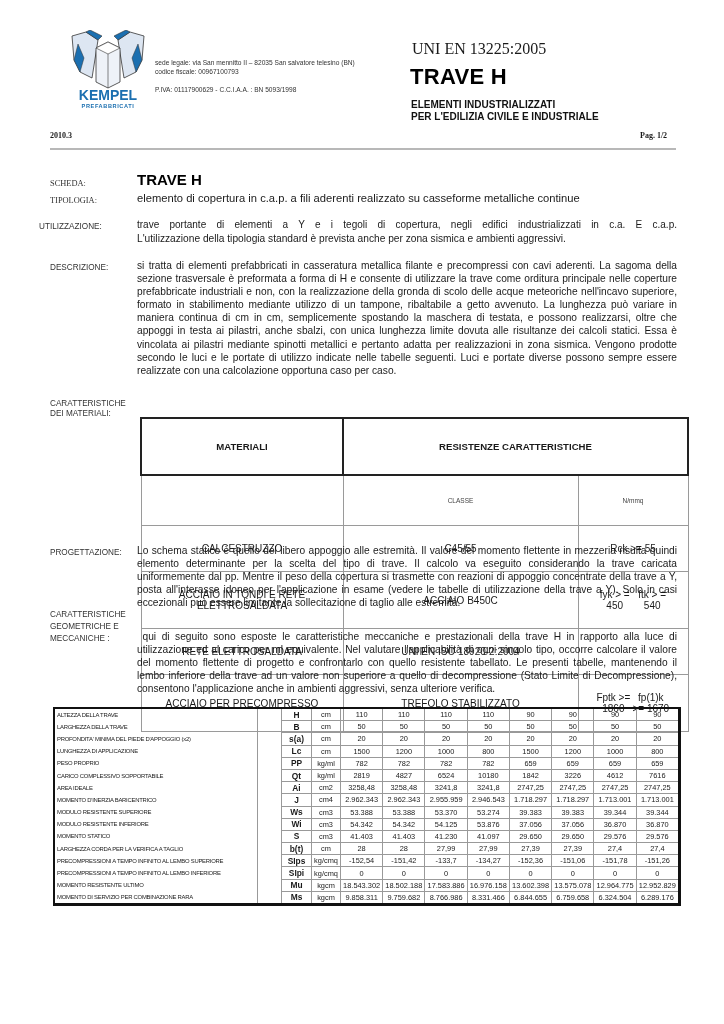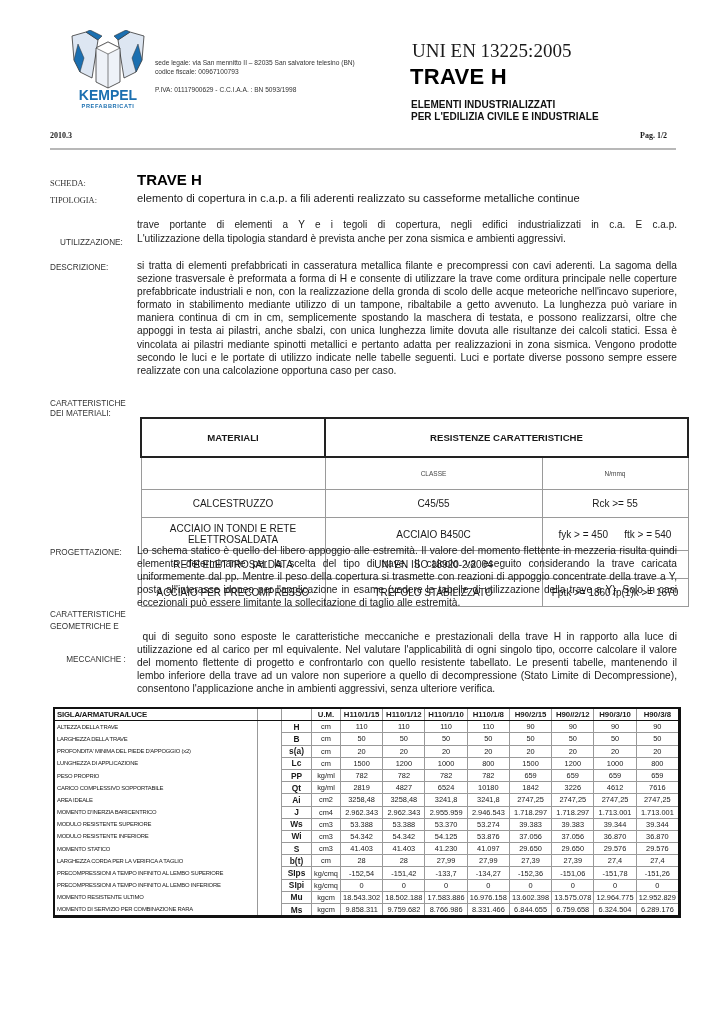--- a/index.html
+++ b/index.html
@@ -3,49 +3,49 @@
 <meta charset="utf-8">
 <style>
   html, body { margin:0; padding:0; background:#ffffff; }
   body { width:724px; height:1024px; position:relative; overflow:hidden; color:#1a1a1a; font-family:"Liberation Sans", sans-serif; }
   .abs { position:absolute; }
   .serif { font-family:"Liberation Serif", serif; }
 
   
   #logo { left:58px; top:30px; width:100px; height:80px; }
   .company-line { font-size:6.6px; color:#333; line-height:8.5px; }
-  #standard { left:412px; top:40px; font-size:19px; }
+  #standard { left:412px; top:40px; font-size:16px; }
   #title-big { left:410px; top:64px; font-size:22px; font-weight:bold; letter-spacing:0.3px; font-family:"Liberation Sans", sans-serif; color:#000; }
   #subtitle { left:411px; top:99px; font-size:10px; font-weight:bold; line-height:12px; color:#111; }
   #version { left:50px; top:131px; font-size:8px; font-weight:bold; }
   #pageno { left:640px; top:131px; font-size:8px; font-weight:bold; }
   #hr-top { left:50px; top:148px; width:626px; height:2px; background:#b8b8b8; }
 
   
   .label { font-size:8.2px; color:#333; text-transform:none; }
   .label.serif { font-family:"Liberation Serif", serif; font-size:8.4px; }
   .body-text { font-size:10.2px; line-height:13.1px; text-align:justify; color:#1a1a1a; }
   .body-lg { font-size:10px; line-height:14px; }
 
   #scheda-label { left:50px; top:179px; }
   #scheda-value { left:137px; top:171px; font-size:15px; font-weight:bold; color:#000; }
   #tipologia-label { left:50px; top:196px; }
   #tipologia-text { left:137px; top:192px; width:560px; font-size:11.2px; }
 
-  #util-label { left:60px; top:222px;margin-top:16px; }
+  #util-label { left:39px; top:222px; }
   #util-text { left:137px; top:218px; width:540px; }
 
   #descr-label { left:50px; top:263px; }
   #descr-text { left:137px; top:259px; width:540px; }
 
   #caratt-mat-label { left:50px; top:399px; line-height:10px; }
 
   
   #mat-table { left:140px; top:417px; width:549px; border-collapse:collapse; font-size:10px; }
-  #mat-table td, #mat-table th { border:1px solid #9a9a9a; text-align:center; padding:8px; }
+  #mat-table td, #mat-table th { border:1px solid #9a9a9a; text-align:center; padding:17px; }
   #mat-table th { border:2px solid #222; font-weight:bold; font-size:9.6px; height:21px; }
   #mat-table .small { font-size:6.5px; color:#444; height:15px; }
   #mat-table tr.r { height:21px; }
   #mat-table tr.r2 { height:33px; }
   .split { display:flex; justify-content:space-around; }
 
   #prog-label { left:50px; top:548px; }
   #prog-text { left:137px; top:544px; width:540px; }
   #geo-label { left:50px; top:609px; line-height:12px; }
   #geo-text { left:137px; top:630px; width:540px; }
@@ -156,40 +156,26 @@
   </tr>
 </tbody>
   </table>
 
 <div id="prog-label" class="abs label">PROGETTAZIONE:</div>
 <div id="prog-text" class="abs body-text">Lo schema statico è quello del libero appoggio alle estremità. Il valore del momento flettente in mezzeria risulta quindi elemento determinante per la scelta del tipo di trave. Il calcolo va eseguito considerando la trave caricata uniformemente dal pp. Mentre il peso della copertura si trasmette con reazioni di appoggio concentrate della trave a Y, posta all'interasse idoneo per l'applicazione in esame (vedere le tabelle di utilizzazione della trave a Y). Solo in casi eccezionali può essere limitante la sollecitazione di taglio alle estremità.</div>
 
 <div id="geo-label" class="abs label">
   <div>CARATTERISTICHE</div>
   <div>GEOMETRICHE E</div>
-  <div style="margin-top:21px;text-align:right;">MECCANICHE :</div>
+  <div style="margin-top:0;">MECCANICHE :</div>
 </div>
 <div id="geo-text" class="abs body-text" style="white-space:pre-wrap;"> qui di seguito sono esposte le caratteristiche meccaniche e prestazionali della trave H in rapporto alla luce di utilizzazione ed al carico per ml equivalente. Nel valutare l'applicabilità di ogni singolo tipo, occorre calcolare il valore del momento flettente di progetto e confrontarlo con quello resistente tabellato. Le presenti tabelle, mantenendo il lembo inferiore della trave ad un valore non superiore a quello di decompressione (Stato Limite di Decompressione), consentono l'applicazione anche in ambienti aggressivi, senza ulteriore verifica.</div>
 
 <table id="props" class="abs">
   <tbody id="props-body">
-      <tr class="head">
-        <td class="desc">SIGLA/ARMATURA/LUCE</td>
-        <td class="gap"></td>
-        <td class="sym"></td>
-        <td class="um">U.M.</td>
-        <td>H110/1/15</td>
-        <td>H110/1/12</td>
-        <td>H110/1/10</td>
-        <td>H110/1/8</td>
-        <td>H90/2/15</td>
-        <td>H90//2/12</td>
-        <td>H90/3/10</td>
-        <td>H90/3/8</td>
-      </tr>
       <tr>
         <td class="desc">ALTEZZA DELLA TRAVE</td>
         <td class="gap"></td>
         <td class="sym">H</td>
         <td class="um">cm</td>
         <td>110</td>
         <td>110</td>
         <td>110</td>
         <td>110</td>
         <td>90</td>

